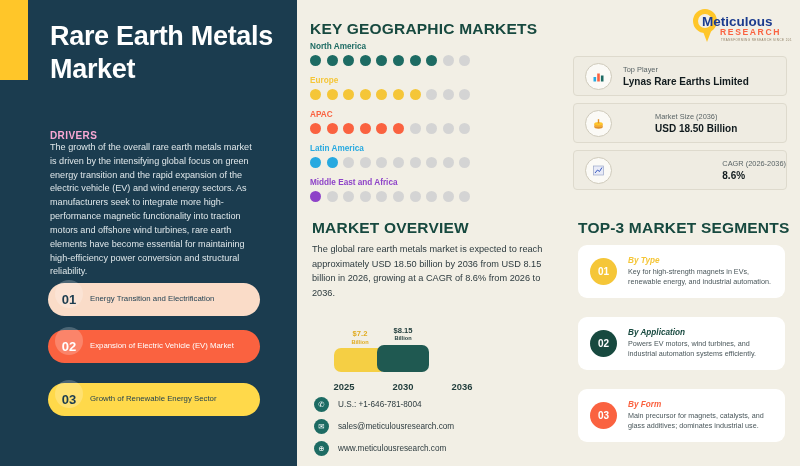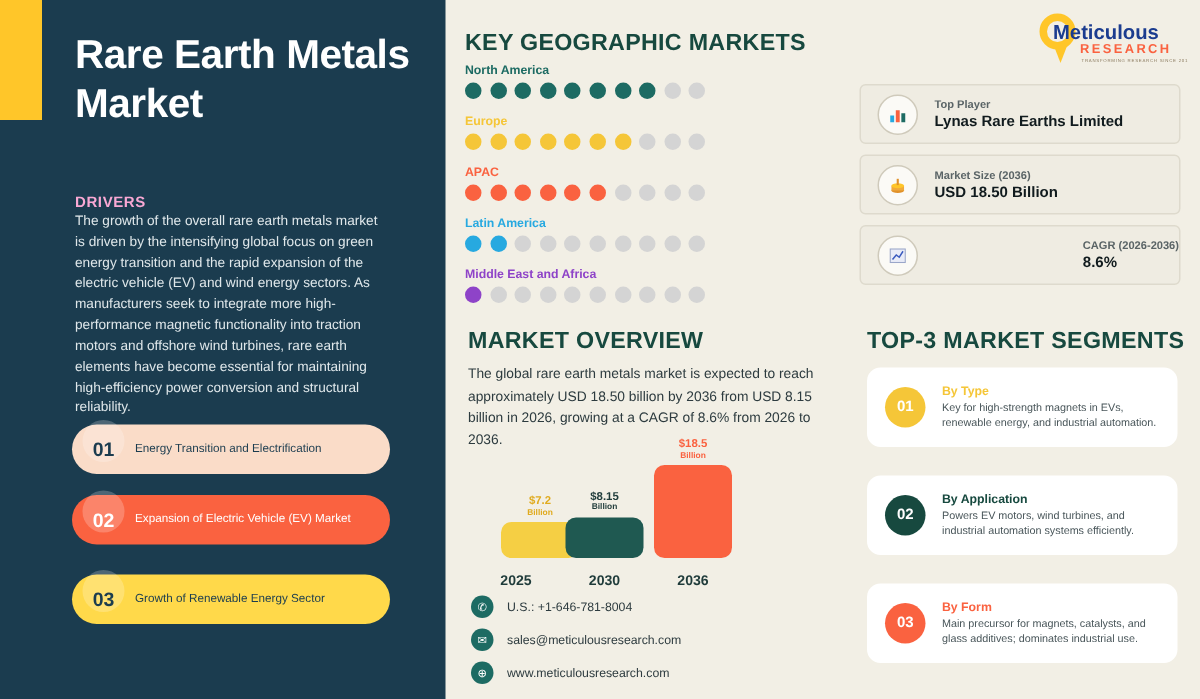--- a/index.html
+++ b/index.html
@@ -109,35 +109,35 @@
     background:#efece2;border:1px solid #dedacd;border-radius:4px;
     display:flex;align-items:center;
   }
   .stat-badge{
     width:25px;height:25px;border-radius:50%;
     background:#fbfaf6;border:1px solid #cfcabb;
     margin-left:11px;flex:0 0 25px;
     display:flex;align-items:center;justify-content:center;
   }
   .stat-txt{margin-left:11px;}
-  .stat-label{font-size:7.4px;color:#5a6466;margin-bottom:2px;font-weight:bold;}
+  .stat-label{font-size:7.4px;color:#5a6466;margin-bottom:2px;}
   .stat-value{font-size:10px;font-weight:bold;color:#111b1e;}
 
   
   .seg-card{
     position:absolute;left:578px;width:207px;height:53px;
     background:#ffffff;border-radius:9px;display:flex;align-items:center;
   }
   .seg-num{
     width:27px;height:27px;border-radius:50%;margin-left:12px;flex:0 0 27px;
     display:flex;align-items:center;justify-content:center;
     color:#fff;font-size:10px;font-weight:bold;
   }
   .seg-txt{margin-left:11px;padding-right:8px;}
-  .seg-title{font-size:8.2px;font-weight:bold;margin-bottom:2.5px;}
+  .seg-title{font-size:8.2px;font-weight:bold;margin-bottom:2.5px;font-style:italic;}
   .seg-desc{font-size:7.2px;line-height:1.38;color:#49565a;}
 
   
   .logo{position:absolute;left:688px;top:8px;width:104px;height:36px;}
 </style>
 </head>
 <body>
 
 <div class="page">
 
@@ -266,24 +266,20 @@
 
   <div class="chart" id="chart">
       <div class="bar-group" style="left: 16px; border-radius: 10px;">
         <div class="bar-val" style="color: rgb(224, 171, 31); bottom: 27.1297px;"><span>$7.2</span><small>Billion</small></div>
         <div class="bar" style="height: 24.1297px; background: rgb(245, 207, 68);"></div>
       </div>
       <div class="bar-group" style="left: 59px;">
         <div class="bar-val" style="color: rgb(31, 59, 58); bottom: 30.3135px;"><span>$8.15</span><small>Billion</small></div>
         <div class="bar" style="height: 27.3135px; background: rgb(31, 89, 81);"></div>
       </div>
-      <div class="bar-group" style="left: 118px;">
-        <div class="bar-val" style="color: rgb(250, 98, 64); bottom: 65px;"><span>$18.5</span><small>Billion</small></div>
-        <div class="bar" style="height: 62px; background: rgb(250, 98, 64);"></div>
-      </div>
     </div>
   <div class="year-row" id="year-row">
       <div class="year" style="left: 0px;">2025</div>
       <div class="year" style="left: 59px;">2030</div>
       <div class="year" style="left: 118px;">2036</div>
     </div>
 
   <div class="contact" id="contact" style="top:396px;">
       <div class="contact-row">
         <div class="c-ico">✆</div>
@@ -306,21 +302,21 @@
         <rect x="5.2" y="3.5" width="2.6" height="8" fill="#fa6240"></rect>
         <rect x="8.9" y="5.5" width="2.6" height="6" fill="#1d6b63"></rect>
       </svg>
     </div>
     <div class="stat-txt">
       <div class="stat-label">Top Player</div>
       <div class="stat-value">Lynas Rare Earths Limited</div>
     </div>
   </div>
 
-  <div class="stat-card" style="top:103px;">
+  <div class="stat-card" style="top:103px;gap:32px;">
     <div class="stat-badge">
       <svg width="13" height="13" viewBox="0 0 13 13">
         <ellipse cx="6.5" cy="10" rx="4.2" ry="1.7" fill="#e0912a"></ellipse>
         <rect x="2.3" y="6.8" width="8.4" height="3.2" fill="#f0a93a"></rect>
         <ellipse cx="6.5" cy="6.8" rx="4.2" ry="1.7" fill="#ffc629"></ellipse>
         <rect x="5.8" y="2.2" width="1.4" height="4.2" fill="#e0912a"></rect>
       </svg>
     </div>
     <div class="stat-txt">
       <div class="stat-label">Market Size (2036)</div>

